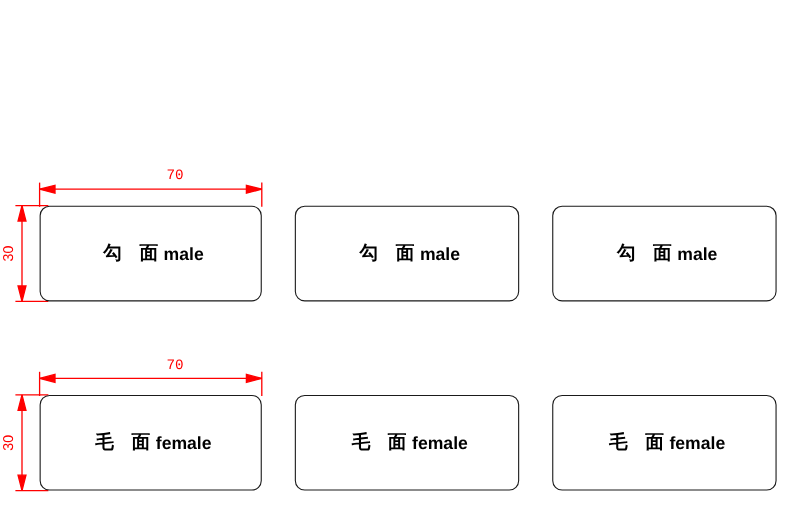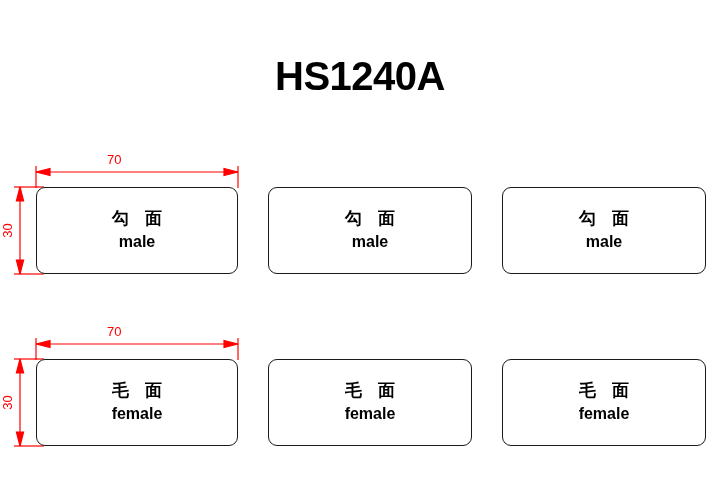--- a/index.html
+++ b/index.html
@@ -38,21 +38,21 @@
   }
 
   
   .patch {
     position: absolute;
     box-sizing: border-box;
     background: #ffffff;
     border: 1.4px solid #1a1a1a;
     border-radius: 9px;
     display: flex;
-    flex-direction: column;
+    flex-direction: row;
     align-items: center;
     justify-content: center;
   }
   .patch-cjk {
     font-family: "DejaVu Sans", sans-serif;
     font-size: 17px;
     font-weight: bold;
     color: #000000;
     letter-spacing: 5px;
     text-indent: 5px;
@@ -73,44 +73,43 @@
   .dim-layer {
     position: absolute;
     left: 0;
     top: 0;
     width: 720px;
     height: 480px;
     pointer-events: none;
   }
   .dim-label-h {
     position: absolute;
-    font-family: Liberation Sans, sans-serif;
+    font-family: Liberation Mono, monospace;
     font-size: 13px;
     color: #ff0000;
     line-height: 15px;
     white-space: nowrap;
-    text-align: left;
+    text-align: right;
   }
   .dim-label-v {
     position: absolute;
     font-family: "Liberation Sans", sans-serif;
     font-size: 13px;
     color: #ff0000;
     line-height: 15px;
     white-space: nowrap;
     transform: rotate(-90deg);
     transform-origin: center center;
   }
 </style>
 </head>
 <body>
 
 <div id="drawing-root">
 
-  <div class="title">HS1240A</div>
 
   <svg class="dim-layer" width="720" height="480" viewBox="0 0 720 480" xmlns="http://www.w3.org/2000/svg">
     <g stroke="#ff0000" fill="#ff0000" stroke-width="1.2">
 
       <line x1="36" y1="166" x2="36" y2="188"></line>
       <line x1="238" y1="166" x2="238" y2="188"></line>
 
       <line x1="36" y1="172" x2="238" y2="172"></line>
 
       <polygon points="36,172 50,168.4 50,175.6"></polygon>

